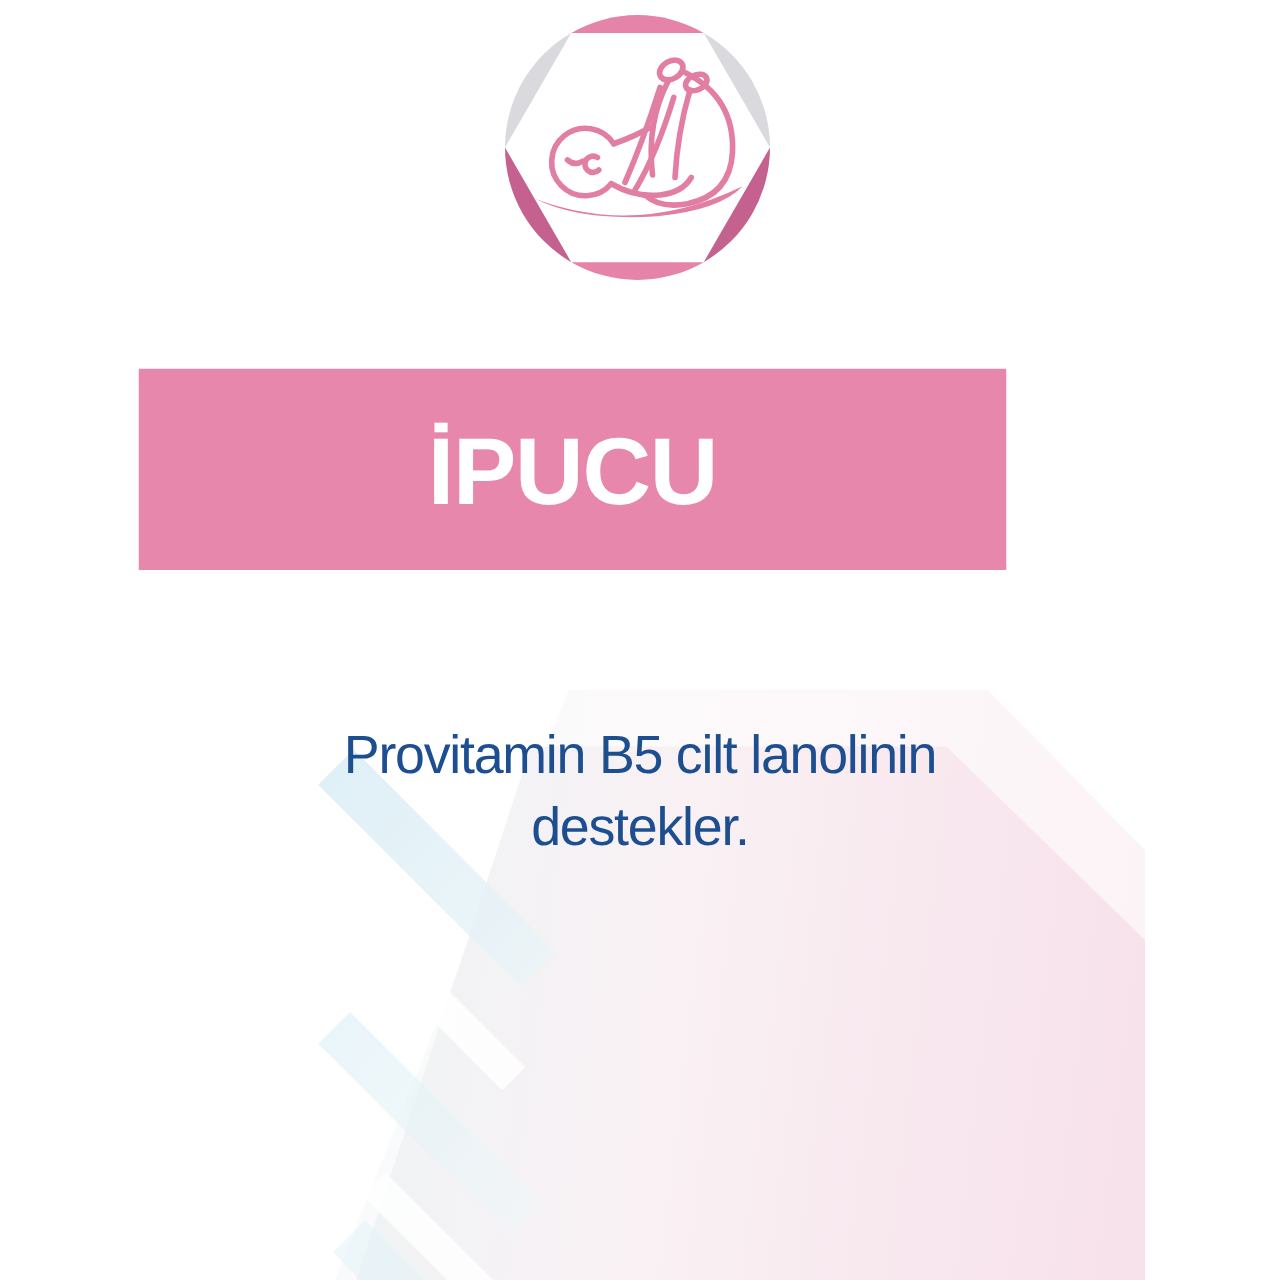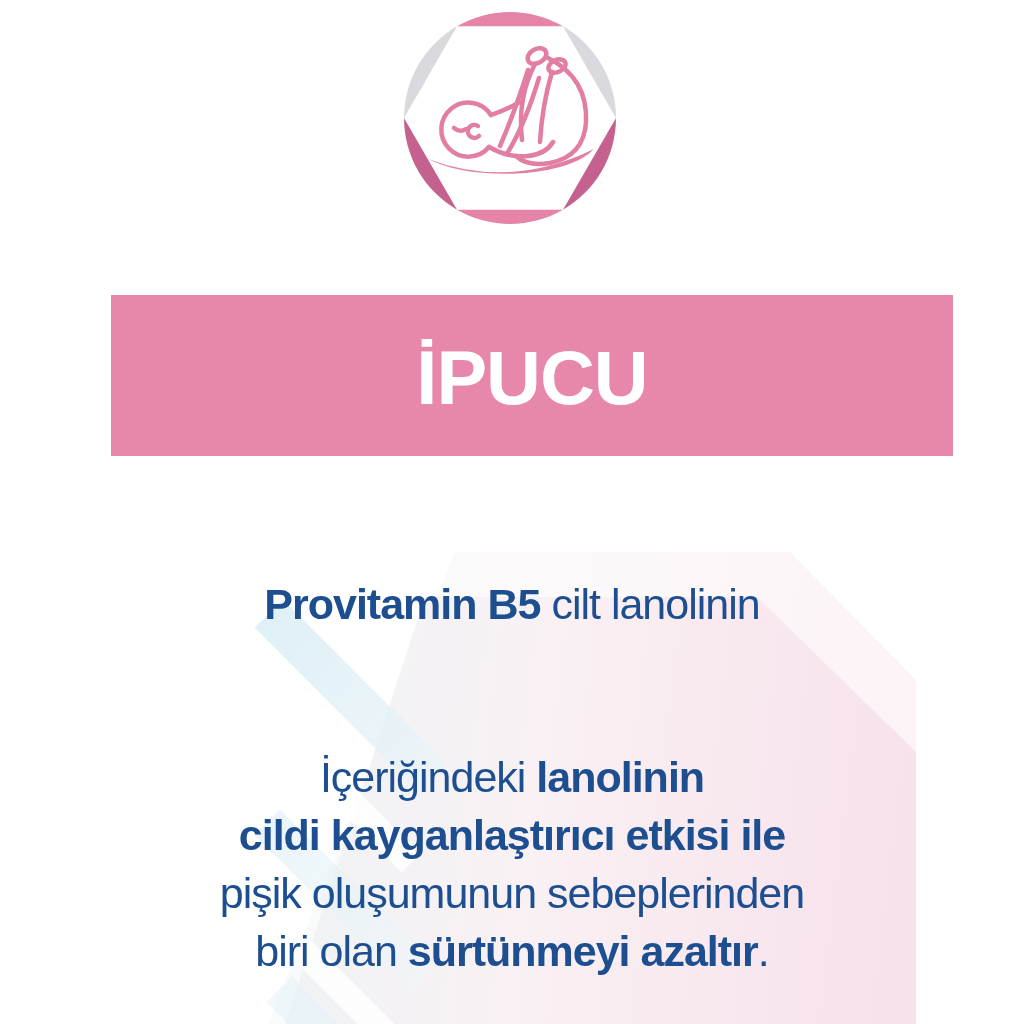--- a/index.html
+++ b/index.html
@@ -30,36 +30,36 @@
   .stripe-cyan2{left:327px;top:790px;width:36px;height:220px;background:linear-gradient(#dcEFf6,#f0f6f8);opacity:.6;}
   .stripe-cyan3{left:332px;top:960px;width:36px;height:200px;background:#e2f1f7;opacity:.5;}
   .stripe-white1{left:345px;top:735px;width:26px;height:150px;background:#ffffff;opacity:.85;}
   .stripe-white2{left:339px;top:925px;width:26px;height:150px;background:#ffffff;opacity:.8;}
 
   
   .logo{position:absolute;left:398px;top:6px;width:224px;height:224px;}
 
   
   .banner{
-    position:absolute;left:111px;top:295px;width:842px;height:161px;
+    position:absolute;left:111px;top:295px;width:694px;height:161px;
     background:#e887ac;
     display:flex;align-items:center;justify-content:center;
   }
   .banner-label{
     color:#ffffff;font-size:76px;font-weight:bold;letter-spacing:-1px;
     line-height:1;transform:translateY(2px);
   }
 
   
   .para{
     position:absolute;left:0;width:1024px;text-align:center;
     color:#1d4f90;font-size:43px;line-height:58px;letter-spacing:-1px;
     font-weight:400;
   }
-  .para b{font-weight:700;}
+  .para b{font-weight:400;}
   .para-1{top:575px;}
   .para-2{top:748px;}
 </style>
 </head>
 <body>
 
 <div class="stage">
 
   <div class="decor">
     <div class="band band-faint"></div>
@@ -109,22 +109,17 @@
       </g>
     </svg>
   </div>
 
   <div class="banner">
     <span class="banner-label">İPUCU</span>
   </div>
 
   <div class="para para-1">
     <div><b>Provitamin B5</b><span> cilt lanolinin</span></div>
+    <div>destekler.</div>
   </div>
 
-  <div class="para para-2">
-    <div><span>İçeriğindeki </span><b>lanolinin</b></div>
-    <div><b>cildi kayganlaştırıcı etkisi ile</b></div>
-    <div>pişik oluşumunun sebeplerinden</div>
-    <div><span>biri olan </span><b>sürtünmeyi azaltır</b><span>.</span></div>
-  </div>
 
 </div>
 
 </body></html>

